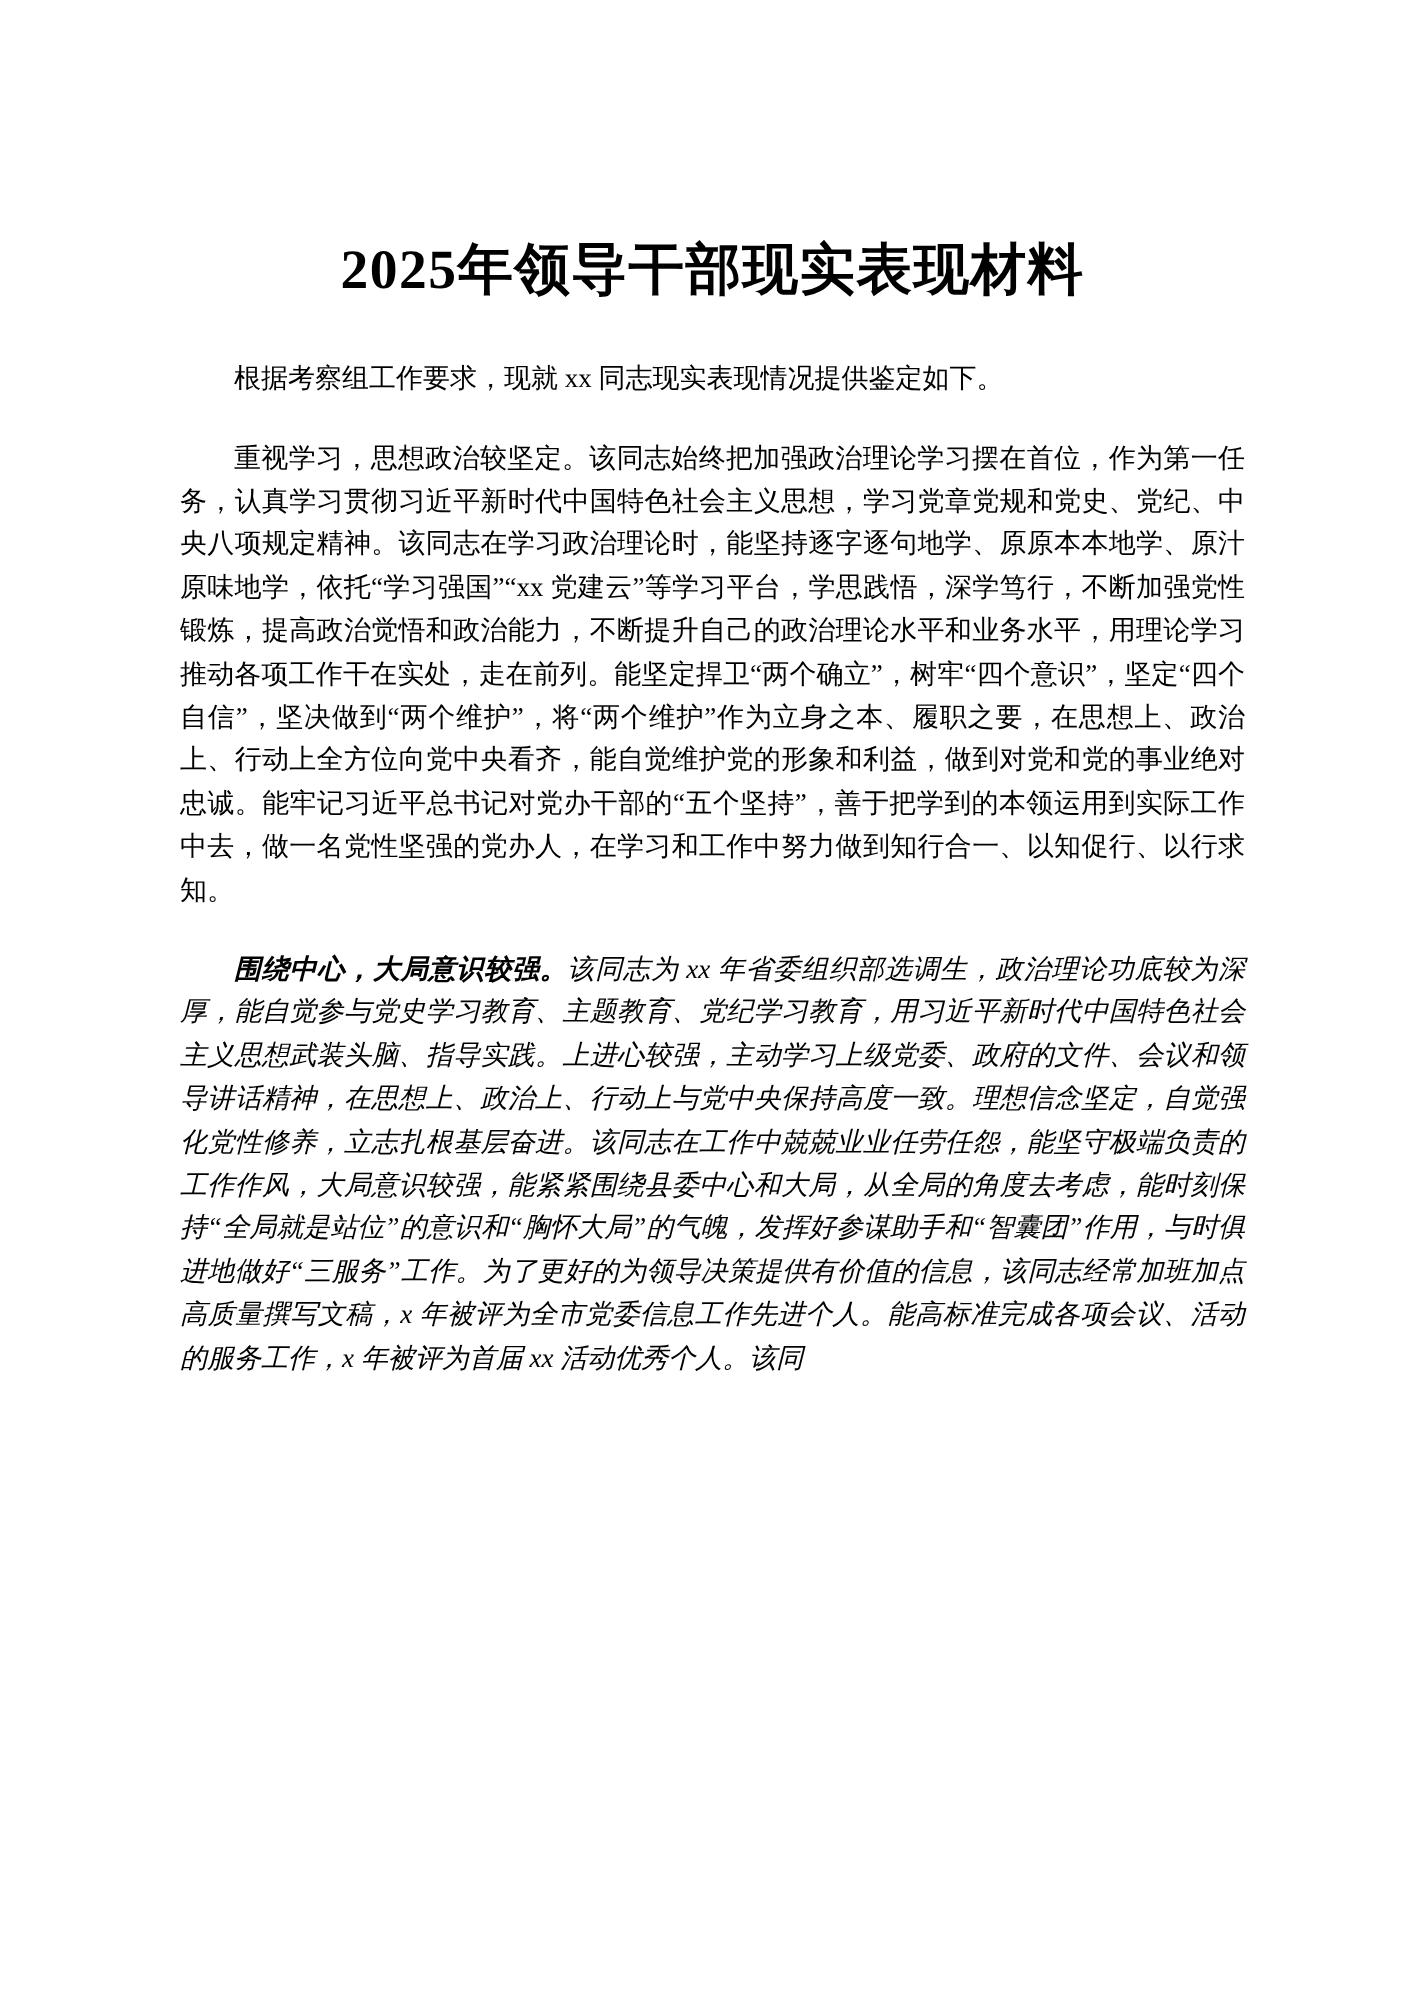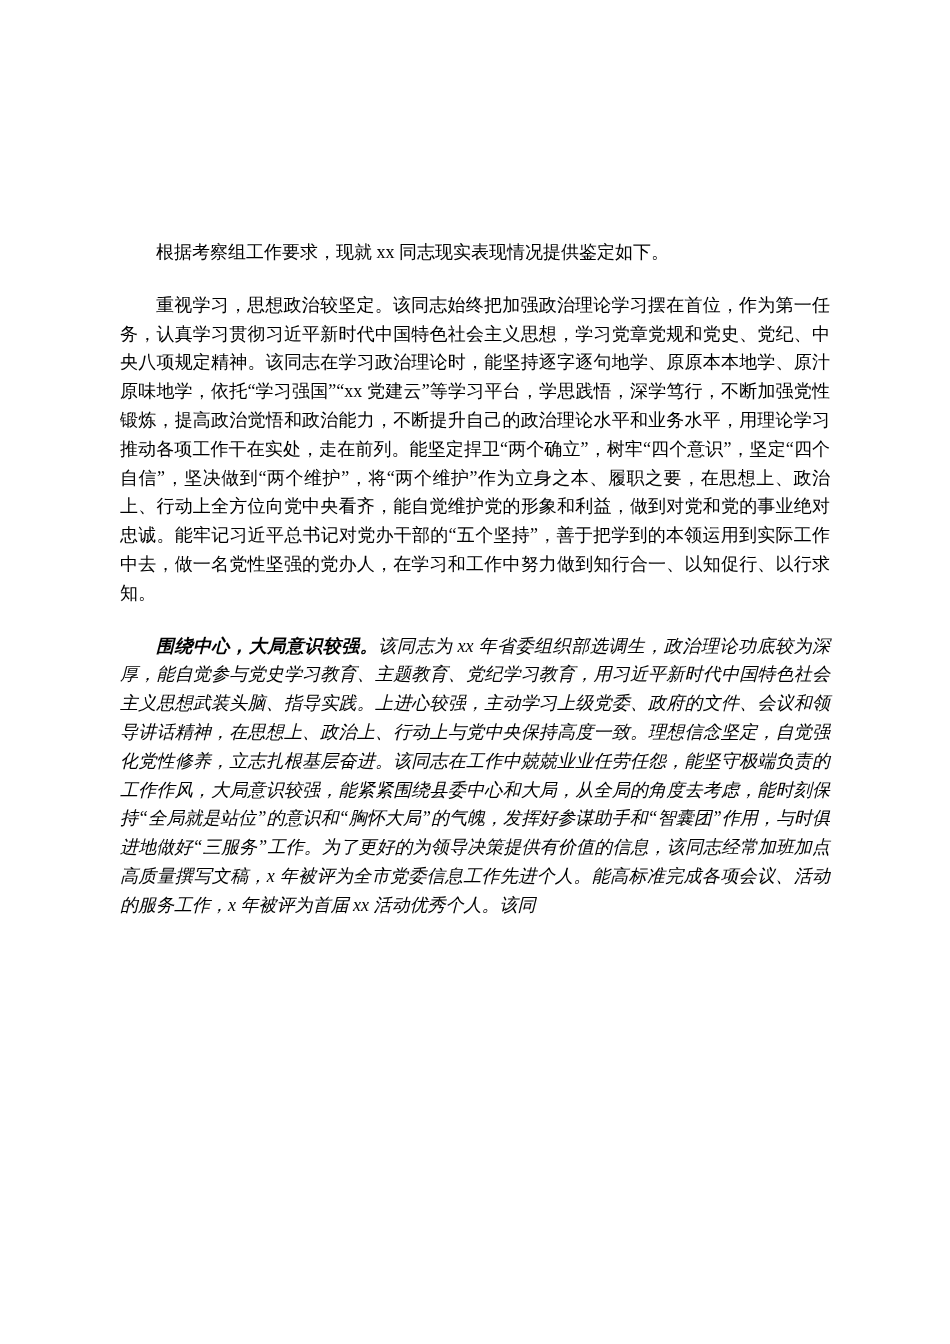--- a/index.html
+++ b/index.html
@@ -55,20 +55,21 @@
   }
   .lead {
     font-weight: 700;
   }
 </style>
 </head>
 <body>
 
 <div class="page">
 
+  <h1 class="doc-title">2025年领导干部现实表现材料</h1>
 
   <div class="doc-body">
 
     <p class="para"><span>根据考察组工作要求，现就 xx 同志现实表现情况提供鉴定如下。</span></p>
 
     <p class="para"><span>重视学习，思想政治较坚定。该同志始终把加强政治理论学习摆在首位，作为第一任务，认真学习贯彻习近平新时代中国特色社会主义思想，学习党章党规和党史、党纪、中央八项规定精神。该同志在学习政治理论时，能坚持逐字逐句地学、原原本本地学、原汁原味地学，依托“学习强国”“xx 党建云”等学习平台，学思践悟，深学笃行，不断加强党性锻炼，提高政治觉悟和政治能力，不断提升自己的政治理论水平和业务水平，用理论学习推动各项工作干在实处，走在前列。能坚定捍卫“两个确立”，树牢“四个意识”，坚定“四个自信”，坚决做到“两个维护”，将“两个维护”作为立身之本、履职之要，在思想上、政治上、行动上全方位向党中央看齐，能自觉维护党的形象和利益，做到对党和党的事业绝对忠诚。能牢记习近平总书记对党办干部的“五个坚持”，善于把学到的本领运用到实际工作中去，做一名党性坚强的党办人，在学习和工作中努力做到知行合一、以知促行、以行求知。</span></p>
 
     <p class="para"><strong class="lead">围绕中心，大局意识较强。</strong><span>该同志为 xx 年省委组织部选调生，政治理论功底较为深厚，能自觉参与党史学习教育、主题教育、党纪学习教育，用习近平新时代中国特色社会主义思想武装头脑、指导实践。上进心较强，主动学习上级党委、政府的文件、会议和领导讲话精神，在思想上、政治上、行动上与党中央保持高度一致。理想信念坚定，自觉强化党性修养，立志扎根基层奋进。该同志在工作中兢兢业业任劳任怨，能坚守极端负责的工作作风，大局意识较强，能紧紧围绕县委中心和大局，从全局的角度去考虑，能时刻保持“全局就是站位”的意识和“胸怀大局”的气魄，发挥好参谋助手和“智囊团”作用，与时俱进地做好“三服务”工作。为了更好的为领导决策提供有价值的信息，该同志经常加班加点高质量撰写文稿，x 年被评为全市党委信息工作先进个人。能高标准完成各项会议、活动的服务工作，x 年被评为首届 xx 活动优秀个人。该同</span></p>
 
   </div>

